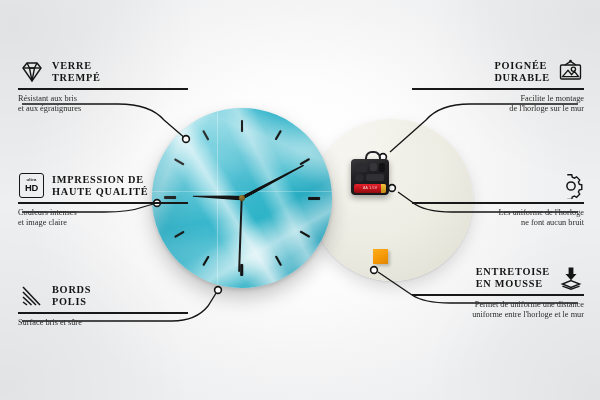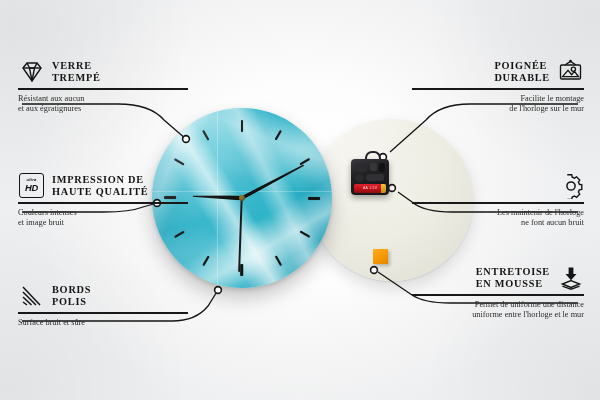--- a/index.html
+++ b/index.html
@@ -113,21 +113,21 @@
   .feature.right .fdesc{text-align:right;}
 
   .f-verre{left:18px;top:58px;}
   .f-impression{left:18px;top:172px;}
   .f-bords{left:18px;top:282px;}
   .f-poignee{right:16px;top:58px;width:172px;}
   .f-mecanisme{right:16px;top:172px;width:172px;}
   .f-entretoise{right:16px;top:264px;width:172px;}
 
   .hd-badge{width:23px;height:23px;border:1.6px solid #161616;border-radius:3px;
-    display:flex;flex-direction:column;align-items:center;justify-content:center;line-height:1;font-style:italic;}
+    display:flex;flex-direction:column;align-items:center;justify-content:center;line-height:1;}
   .hd-badge .u{font-family:"Liberation Sans",sans-serif;font-size:4.2px;font-weight:700;letter-spacing:.2px;color:#161616;}
   .hd-badge .h{font-family:"Liberation Sans",sans-serif;font-size:9.4px;font-weight:700;letter-spacing:-.2px;color:#111;margin-top:.5px;}
 </style>
 </head>
 <body>
 
 <div id="stage">
 
   <div class="back-clock">
     <div class="mech-loop"></div>
@@ -227,63 +227,63 @@
           <path d="M10.5 8 H15.5"></path>
         </svg>
       </span>
       <span class="ftitle">
         <span>VERRE</span><br>
         <span>TREMPÉ</span>
       </span>
     </div>
     <div class="rule"></div>
     <div class="fdesc">
-      <span>Résistant aux aucun</span><br>
+      <span>Résistant aux bris</span><br>
       <span>et aux égratignures</span>
     </div>
   </div>
 
   <div class="feature left f-impression">
     <div class="head">
       <span class="ficon">
         <span class="hd-badge">
           <span class="u">ultra</span>
           <span class="h">HD</span>
         </span>
       </span>
       <span class="ftitle">
         <span>IMPRESSION DE</span><br>
         <span>HAUTE QUALITÉ</span>
       </span>
     </div>
     <div class="rule"></div>
     <div class="fdesc">
       <span>Couleurs intenses</span><br>
-      <span>et image bruit</span>
+      <span>et image claire</span>
     </div>
   </div>
 
   <div class="feature left f-bords">
     <div class="head">
       <span class="ficon">
         <svg width="26" height="24" viewBox="0 0 26 24" fill="none" stroke="#151515" stroke-width="1.5">
           <path d="M4 3 L21 21"></path>
             <path d="M4 8 L17 21"></path>
             <path d="M4 13 L12.5 21"></path>
             <path d="M4 18 L8 21"></path>
         </svg>
       </span>
       <span class="ftitle">
         <span>BORDS</span><br>
         <span>POLIS</span>
       </span>
     </div>
     <div class="rule"></div>
     <div class="fdesc">
-      <span>Surface bruit et sûre</span>
+      <span>Surface bris et sûre</span>
     </div>
   </div>
 
   <div class="feature right f-poignee">
     <div class="head">
       <span class="ftitle">
         <span>POIGNÉE</span><br>
         <span>DURABLE</span>
       </span>
       <span class="ficon">
@@ -308,21 +308,21 @@
     <div class="head">
       <span class="ficon">
         <svg width="26" height="26" viewBox="0 0 26 26" fill="none" stroke="#151515" stroke-width="1.5">
           <path d="M10.6 2.6 h4.8 l.6 2.6 2.3 1 2.3-1.4 3.4 3.4 -1.4 2.3 1 2.3 2.6 .6 v4.8 l-2.6 .6 -1 2.3 1.4 2.3 -3.4 3.4 -2.3-1.4 -2.3 1 -.6 2.6 h-4.8" transform="translate(-0.6,-0.6) scale(0.93)"></path>
           <circle cx="13" cy="13" r="4.1"></circle>
         </svg>
       </span>
     </div>
     <div class="rule"></div>
     <div class="fdesc">
-      <span>Les maintenir de l'horloge</span><br>
+      <span>Les uniforme de l'horloge</span><br>
       <span>ne font aucun bruit</span>
     </div>
   </div>
 
   <div class="feature right f-entretoise">
     <div class="head">
       <span class="ftitle">
         <span>ENTRETOISE</span><br>
         <span>EN MOUSSE</span>
       </span>

